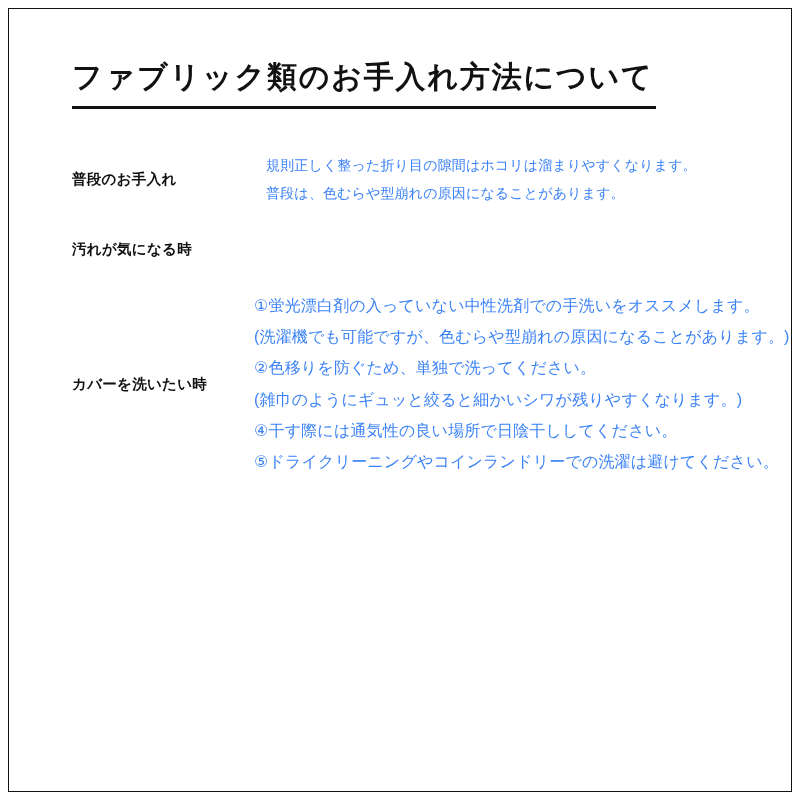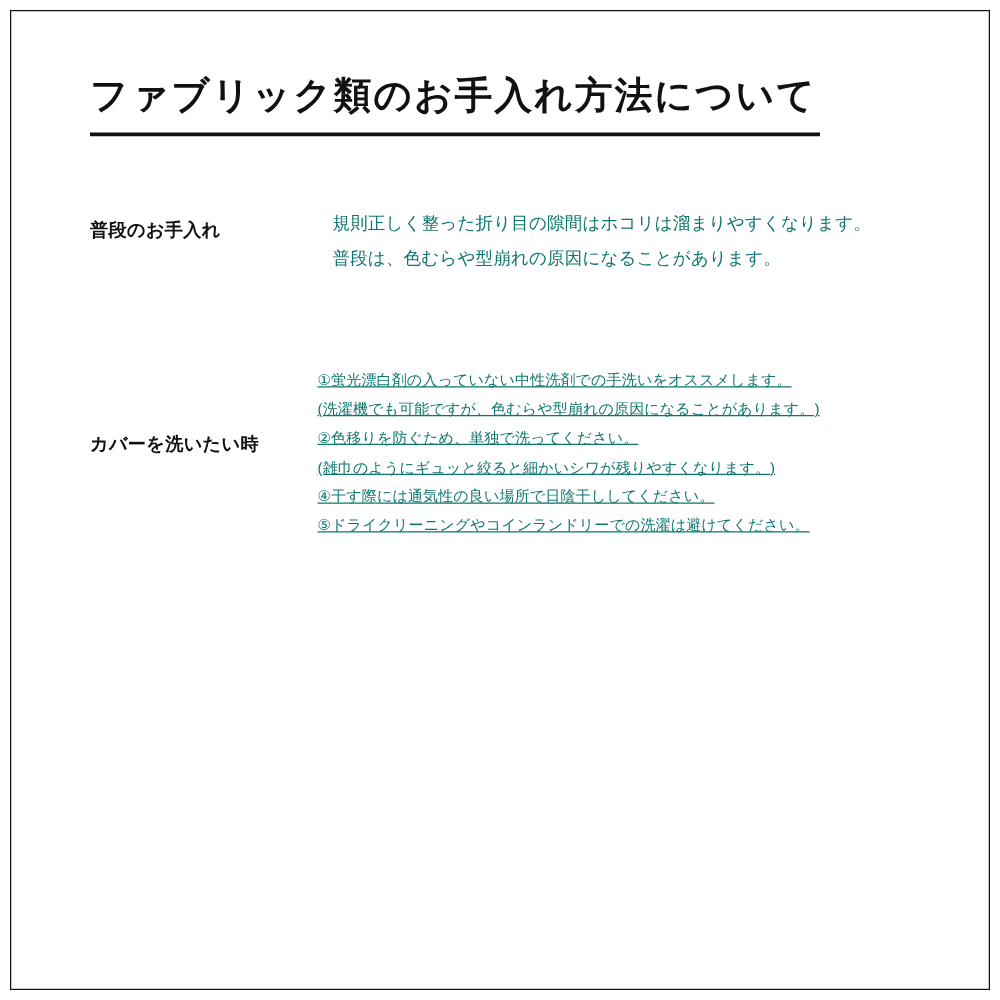--- a/index.html
+++ b/index.html
@@ -71,31 +71,30 @@
     font-weight: 700;
     line-height: 1.55;
     color: #111111;
     letter-spacing: 0.02em;
     padding-top: 1px;
   }
   .section-body {
     flex: 1 1 auto;
     font-size: 14px;
     line-height: 2.0;
-    color: #0f766e;
+    color: #3b82f6;
     letter-spacing: 0.01em;
-    margin-top: 13px;
   }
   .section-body .line {
     white-space: nowrap;
   }
   .sec-daily .section-body { margin-left: 4px; }
   .sec-stain .section-body { margin-left: 0px; }
   .sec-wash .section-label { width: 182px; }
-  .sec-wash .section-body { font-size: 12px; line-height: 1.95; text-decoration: underline; }
+  .sec-wash .section-body { font-size: 16px; line-height: 1.95; }
   .sec-water .section-body { margin-left: 4px; }
 </style>
 </head>
 <body>
 
 <div class="page">
   <div class="page-border"></div>
 
   <div class="content">
 
@@ -106,20 +105,21 @@
 
     <div class="section sec-daily">
       <div class="section-label">普段のお手入れ</div>
       <div class="section-body">
         <div class="line">規則正しく整った折り目の隙間はホコリは溜まりやすくなります。</div>
         <div class="line">普段は、色むらや型崩れの原因になることがあります。</div>
       </div>
     </div>
 
     <div class="section sec-stain">
+      <div class="section-label">汚れが気になる時</div>
     </div>
 
     <div class="section sec-wash">
       <div class="section-label">カバーを洗いたい時</div>
       <div class="section-body">
         <div class="line">①蛍光漂白剤の入っていない中性洗剤での手洗いをオススメします。</div>
         <div class="line">(洗濯機でも可能ですが、色むらや型崩れの原因になることがあります。)</div>
         <div class="line">②色移りを防ぐため、単独で洗ってください。</div>
         <div class="line">(雑巾のようにギュッと絞ると細かいシワが残りやすくなります。)</div>
         <div class="line">④干す際には通気性の良い場所で日陰干ししてください。</div>

